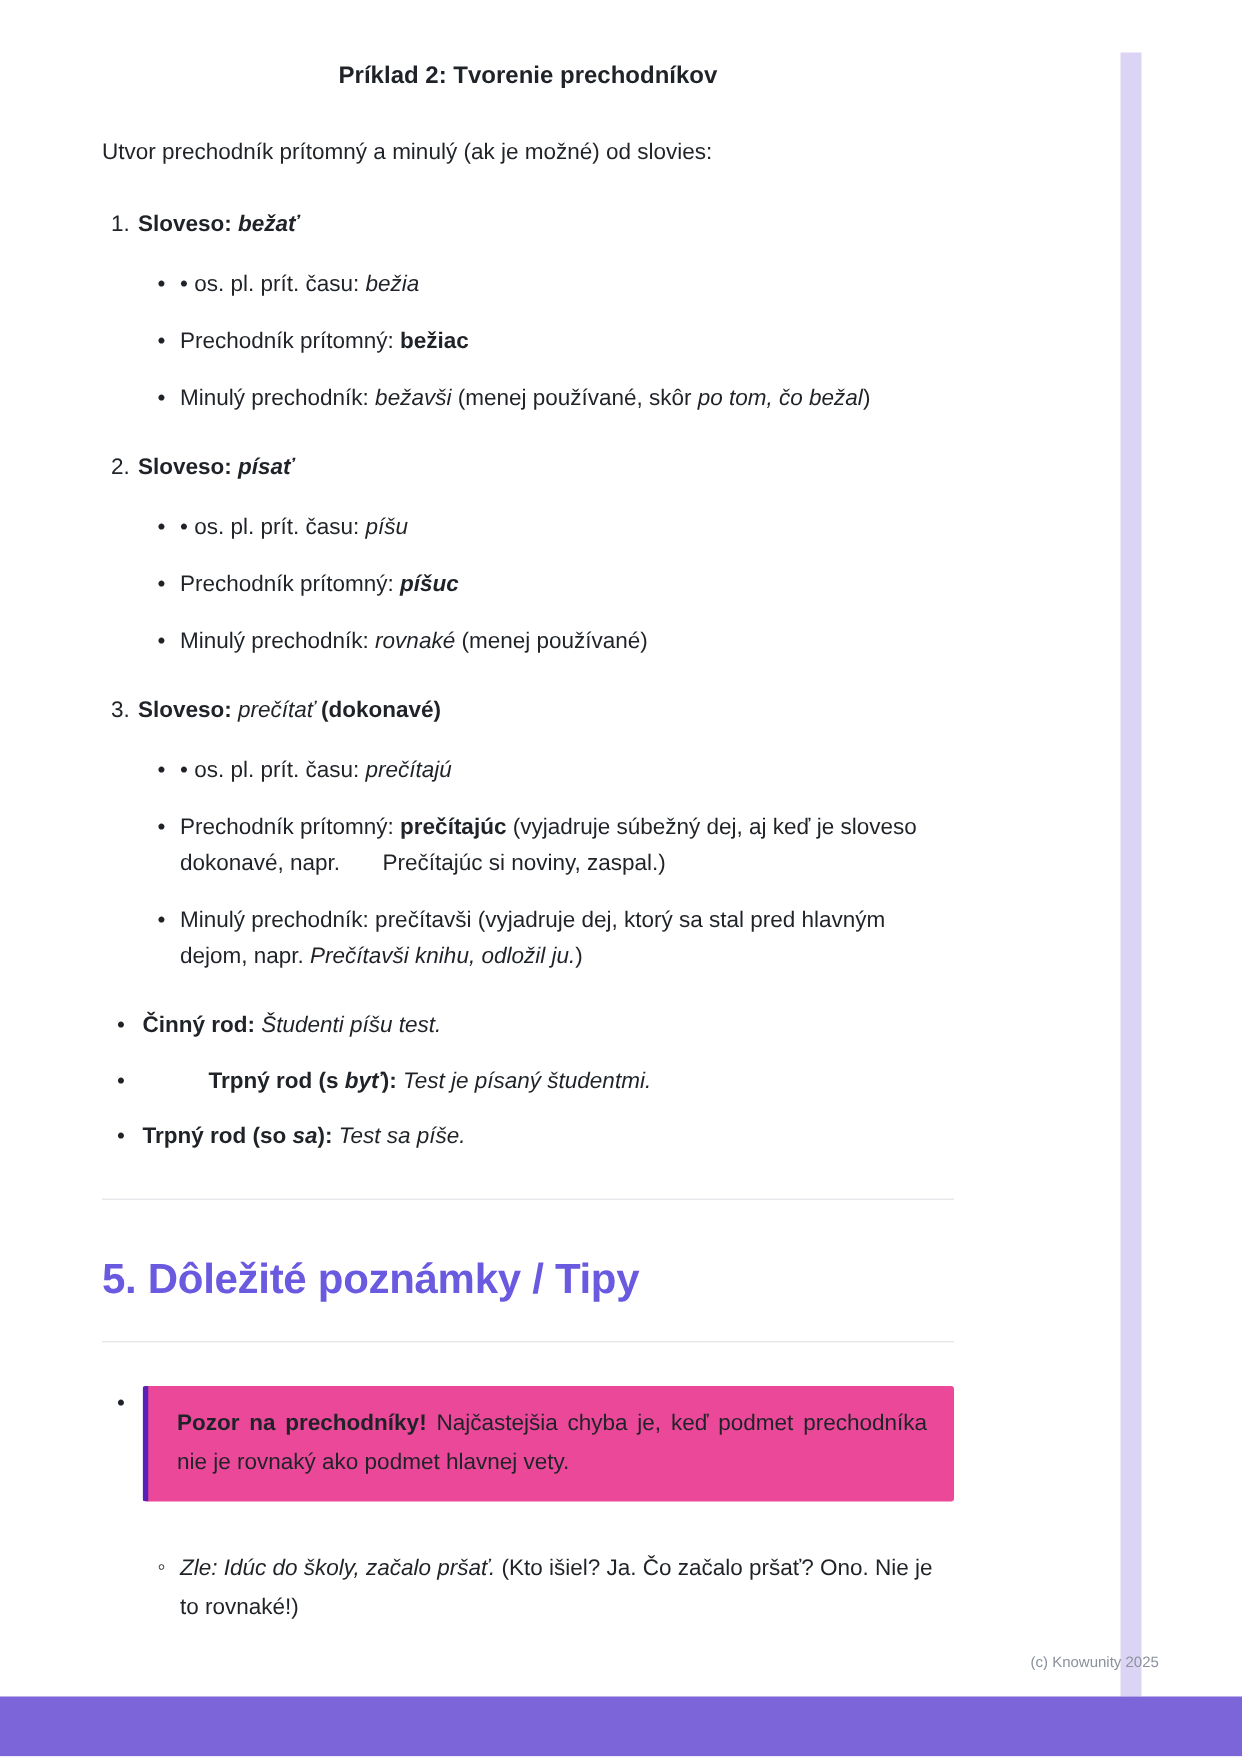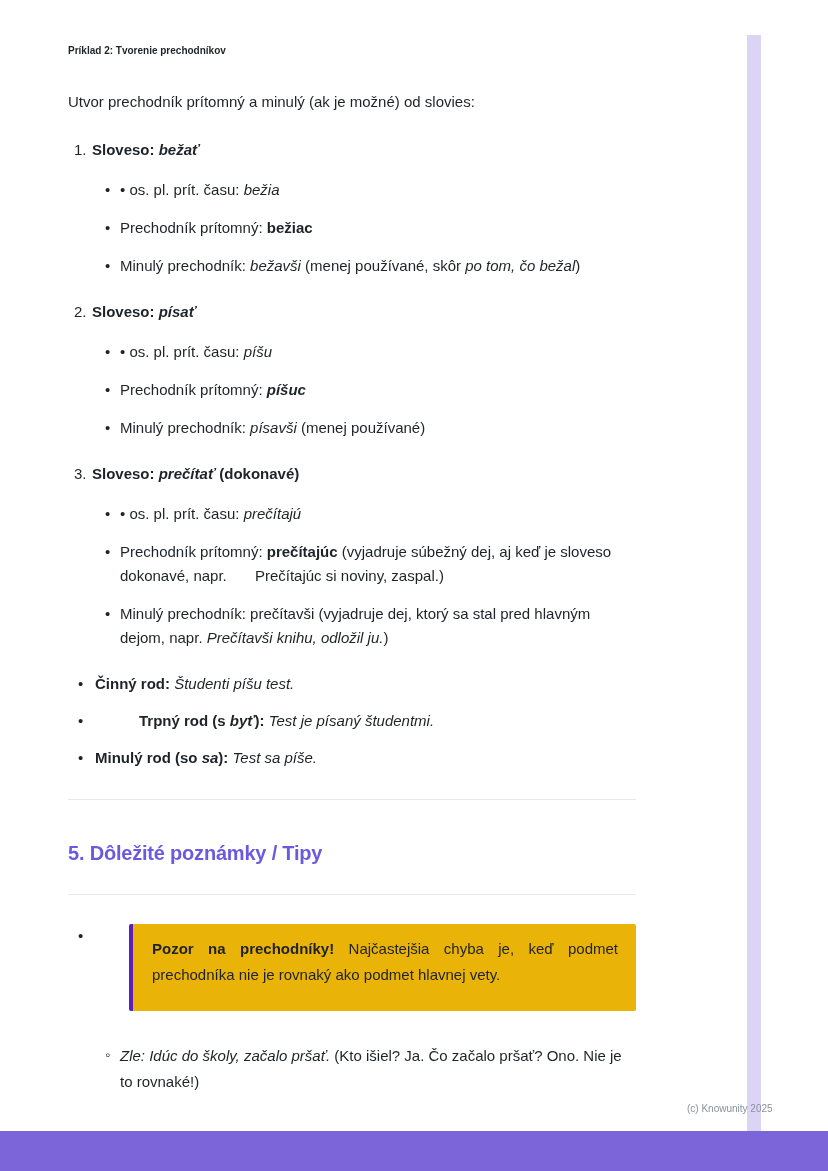--- a/index.html
+++ b/index.html
@@ -18,24 +18,25 @@
     font-size: 15px;
     line-height: 24px;
   }
   .content {
     position: absolute;
     left: 68px;
     top: 40px;
     width: 568px;
   }
   .sub-heading {
-    font-size: 10px;
+    font-size: 16px;
     font-weight: 700;
     margin: 0 0 28px 0;
     line-height: 22px;
+    text-align: center;
   }
   .intro {
     margin: 0 0 24px 0;
   }
   
   .oitem-title-row {
     display: flex;
     margin: 0 0 16px 0;
   }
   .num {
@@ -73,21 +74,21 @@
     flex: 0 0 auto;
   }
   .uitem p { margin: 0; }
   hr.divider {
     border: 0;
     border-top: 1px solid #e7e8ec;
     margin: 29px 0 0 0;
     width: 568px;
   }
   .section-title {
-    font-size: 20px;
+    font-size: 28px;
     font-weight: 700;
     color: #6a5ae0;
     margin: 36px 0 24px 0;
     line-height: 34px;
     letter-spacing: -0.2px;
   }
   hr.divider-2 {
     border: 0;
     border-top: 1px solid #e7e8ec;
     margin: 0;
@@ -97,25 +98,24 @@
     display: flex;
     margin-top: 29px;
   }
   .callout-row .bullet {
     margin-left: 10px;
     width: 17px;
     flex: 0 0 auto;
   }
   .callout {
     flex: 1 1 auto;
-    background: #eab308;
+    background: #ec4899;
     border-left: 4px solid #5b21b6;
     border-radius: 2px;
-    padding: 12px 18px 23px 19px;
-    margin-left: 34px;
+    padding: 12px 18px 13px 19px;
   }
   .callout p {
     margin: 0;
     line-height: 26px;
     text-align: justify;
   }
   .note-row {
     display: flex;
     margin-top: 32px;
   }
@@ -196,27 +196,27 @@
         <div class="subitem">
           <span class="bullet">•</span>
           <p><span>• os. pl. prít. času: </span><span style="font-style: italic;">píšu</span></p>
         </div>
         <div class="subitem">
           <span class="bullet">•</span>
           <p><span>Prechodník prítomný: </span><span style="font-weight: 700; font-style: italic;">píšuc</span></p>
         </div>
         <div class="subitem">
           <span class="bullet">•</span>
-          <p><span>Minulý prechodník: </span><span style="font-style: italic;">písavši</span><span> (menej používané)</span></p>
+          <p><span>Minulý prechodník: </span><span style="font-style: italic;">rovnaké</span><span> (menej používané)</span></p>
         </div>
       </div>
 
       <div class="oitem-title-row">
         <span class="num">3.</span>
-        <p style="margin:0"><span style="font-weight: 700;">Sloveso: </span><span style="font-weight: 700; font-style: italic;">prečítať</span><span style="font-weight: 700;"> (dokonavé)</span></p>
+        <p style="margin:0"><span style="font-weight: 700;">Sloveso: </span><span style="font-weight: 400; font-style: italic;">prečítať</span><span style="font-weight: 700;"> (dokonavé)</span></p>
       </div>
       <div class="sublist">
         <div class="subitem">
           <span class="bullet">•</span>
           <p><span>• os. pl. prít. času: </span><span style="font-style: italic;">prečítajú</span></p>
         </div>
         <div class="subitem">
           <span class="bullet">•</span>
           <p><span>Prechodník prítomný: </span><span style="font-weight: 700;">prečítajúc</span><span> (vyjadruje súbežný dej, aj keď je sloveso dokonavé, napr. </span><span style=" margin-left: 24px;">Prečítajúc si noviny, zaspal.</span><span>)</span></p>
         </div>
@@ -232,21 +232,21 @@
       <div class="uitem">
         <span class="bullet">•</span>
         <p><span style="font-weight: 700;">Činný rod: </span><span style="font-style: italic;">Študenti píšu test.</span></p>
       </div>
       <div class="uitem">
         <span class="bullet">•</span>
         <p><span style="font-weight: 700; margin-left: 44px;">Trpný rod (s </span><span style="font-weight: 700; font-style: italic;">byť</span><span style="font-weight: 700;">): </span><span style="font-style: italic;">Test je písaný študentmi.</span></p>
       </div>
       <div class="uitem">
         <span class="bullet">•</span>
-        <p><span style="font-weight: 700;">Minulý rod (so </span><span style="font-weight: 700; font-style: italic;">sa</span><span style="font-weight: 700;">): </span><span style="font-style: italic;">Test sa píše.</span></p>
+        <p><span style="font-weight: 700;">Trpný rod (so </span><span style="font-weight: 700; font-style: italic;">sa</span><span style="font-weight: 700;">): </span><span style="font-style: italic;">Test sa píše.</span></p>
       </div>
     </div>
 
     <hr class="divider">
 
     <h1 class="section-title">5. Dôležité poznámky / Tipy</h1>
 
     <hr class="divider-2">
 
     <div class="callout-row">

